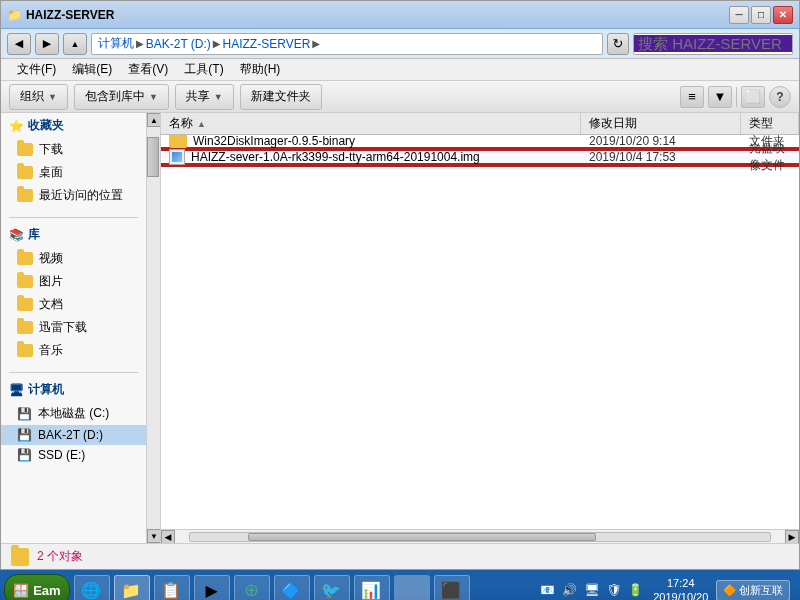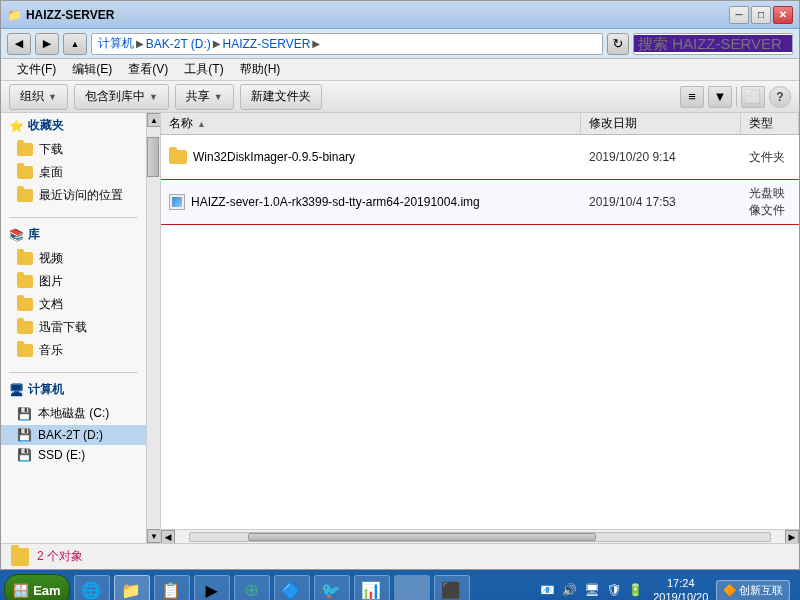--- a/index.html
+++ b/index.html
@@ -354,22 +354,22 @@
 
     .file-list-content {
       flex: 1;
       overflow-y: auto;
       background: white;
     }
 
     .file-row {
       display: flex;
       align-items: center;
-      height: 45px;
-      border-bottom: 1px solid #b91c1c;
+      height: 16px;
+      border-bottom: 4px solid #b91c1c;
       cursor: pointer;
     }
 
     .file-row:nth-child(even) {
       background: #f8f8ff;
     }
 
     .file-cell {
       display: flex;
       align-items: center;

